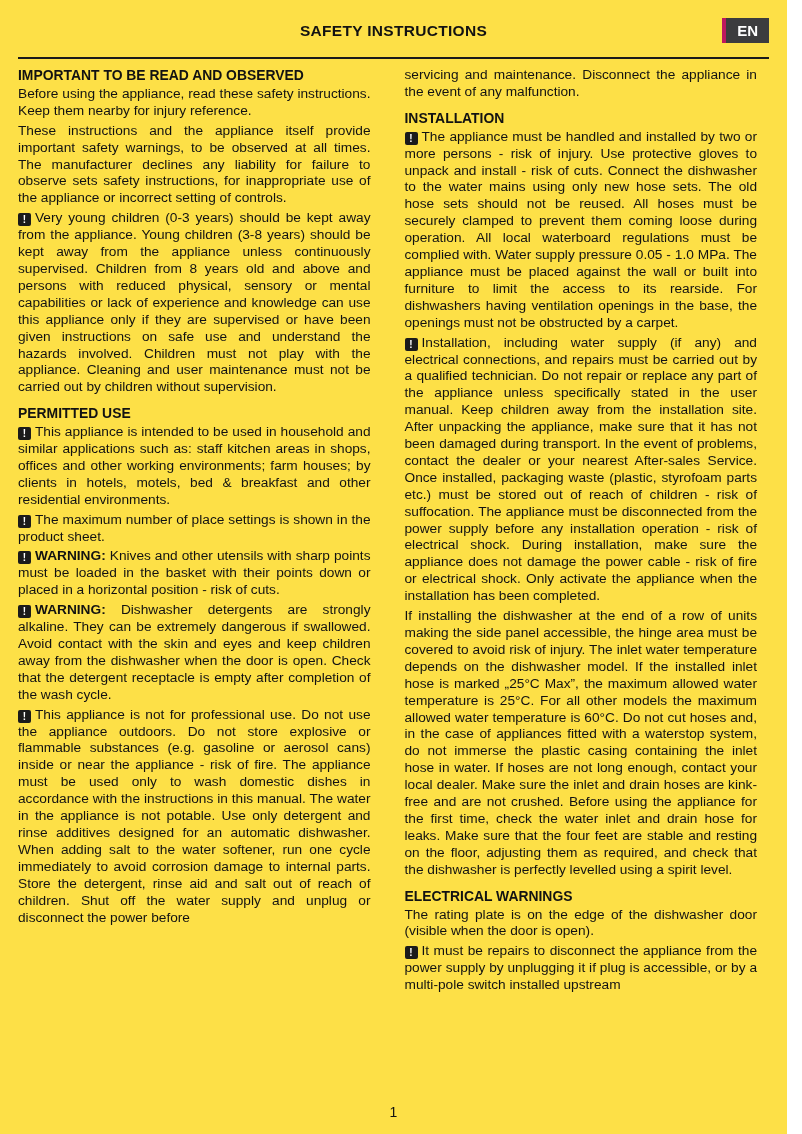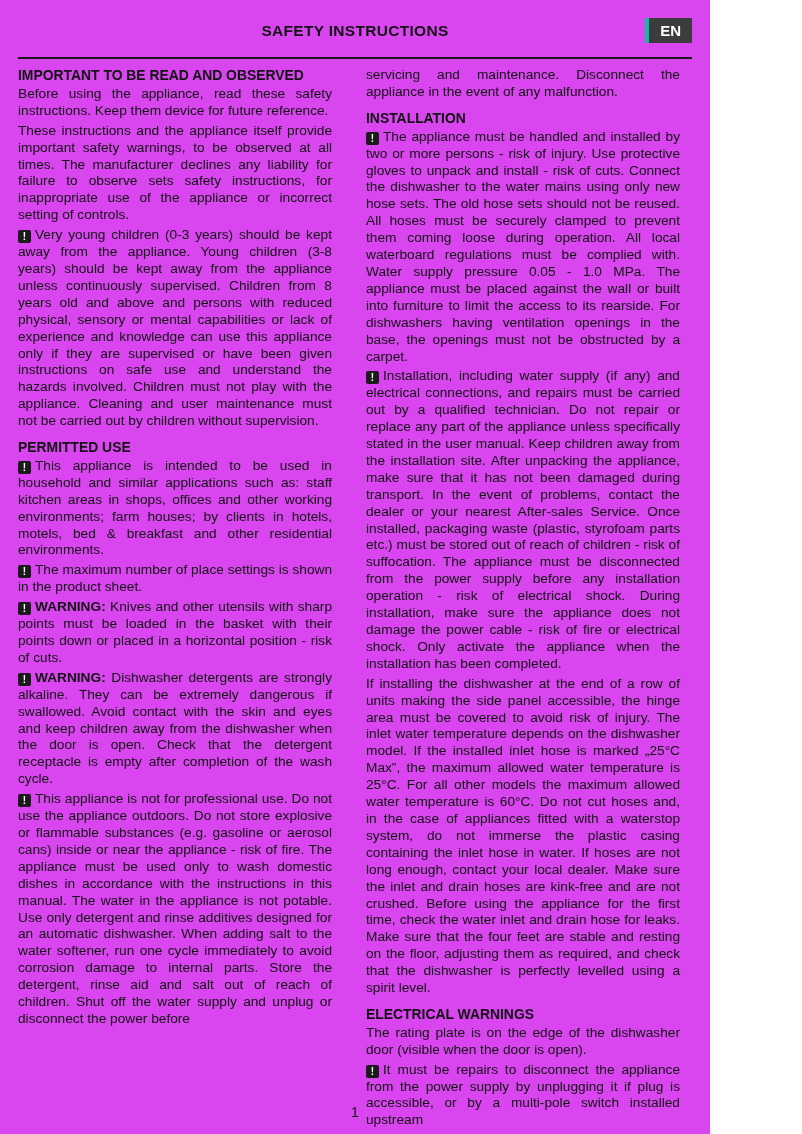--- a/index.html
+++ b/index.html
@@ -1,20 +1,20 @@
 <!DOCTYPE html>
 <html><head>
 <meta charset="utf-8">
 <style>
   * { margin: 0; padding: 0; box-sizing: border-box; }
   html, body { background: #ffffff; }
   .page {
-    width: 710px;
+    width: 787px;
     height: 1134px;
-    background: #d946ef;
+    background: #fde047;
     color: #121212;
     font-family: "Liberation Sans", sans-serif;
     padding: 12px 18px 0 18px;
     position: relative;
     overflow: hidden;
   }
   .header { position: relative; height: 40px; }
   .header-title {
     text-align: center;
     font-weight: bold;
@@ -24,21 +24,21 @@
   }
   .lang-badge {
     position: absolute;
     right: 0;
     top: 6px;
     background: #3c3c3e;
     color: #ffffff;
     font-weight: bold;
     font-size: 15px;
     padding: 4px 11px 4px 11px;
-    border-left: 4px solid #14b8a6;
+    border-left: 4px solid #be185d;
   }
   .header-rule {
     border: none;
     border-top: 2px solid #1a1a1a;
     margin: 5px 0 8px 0;
   }
   .cols { display: flex; gap: 22px; }
   .col {
     flex: 1;
     min-width: 0;
@@ -85,21 +85,21 @@
   <div class="header">
     <div class="header-title">SAFETY INSTRUCTIONS</div>
     <div class="lang-badge">EN</div>
   </div>
   <hr class="header-rule">
 
   <div class="cols">
 
     <div class="col">
       <div class="sec-heading">IMPORTANT TO BE READ AND OBSERVED</div>
-      <p class="para"><span>Before using the appliance, read these safety instructions. Keep them device for future reference.</span></p>
+      <p class="para"><span>Before using the appliance, read these safety instructions. Keep them nearby for injury reference.</span></p>
       <p class="para"><span>These instructions and the appliance itself provide important safety warnings, to be observed at all times. The manufacturer declines any liability for failure to observe sets safety instructions, for inappropriate use of the appliance or incorrect setting of controls.</span></p>
       <p class="para"><span class="warn-icon">!</span><span>Very young children (0-3 years) should be kept away from the appliance. Young children (3-8 years) should be kept away from the appliance unless continuously supervised. Children from 8 years old and above and persons with reduced physical, sensory or mental capabilities or lack of experience and knowledge can use this appliance only if they are supervised or have been given instructions on safe use and understand the hazards involved. Children must not play with the appliance. Cleaning and user maintenance must not be carried out by children without supervision.</span></p>
 
       <div class="sec-heading">PERMITTED USE</div>
       <p class="para"><span class="warn-icon">!</span><span>This appliance is intended to be used in household and similar applications such as: staff kitchen areas in shops, offices and other working environments; farm houses; by clients in hotels, motels, bed &amp; breakfast and other residential environments.</span></p>
       <p class="para"><span class="warn-icon">!</span><span>The maximum number of place settings is shown in the product sheet.</span></p>
       <p class="para"><span class="warn-icon">!</span><b>WARNING:</b> <span>Knives and other utensils with sharp points must be loaded in the basket with their points down or placed in a horizontal position - risk of cuts.</span></p>
       <p class="para"><span class="warn-icon">!</span><b>WARNING:</b> <span>Dishwasher detergents are strongly alkaline. They can be extremely dangerous if swallowed. Avoid contact with the skin and eyes and keep children away from the dishwasher when the door is open. Check that the detergent receptacle is empty after completion of the wash cycle.</span></p>
       <p class="para"><span class="warn-icon">!</span><span>This appliance is not for professional use. Do not use the appliance outdoors. Do not store explosive or flammable substances (e.g. gasoline or aerosol cans) inside or near the appliance - risk of fire. The appliance must be used only to wash domestic dishes in accordance with the instructions in this manual. The water in the appliance is not potable. Use only detergent and rinse additives designed for an automatic dishwasher. When adding salt to the water softener, run one cycle immediately to avoid corrosion damage to internal parts. Store the detergent, rinse aid and salt out of reach of children. Shut off the water supply and unplug or disconnect the power before</span></p>
     </div>

